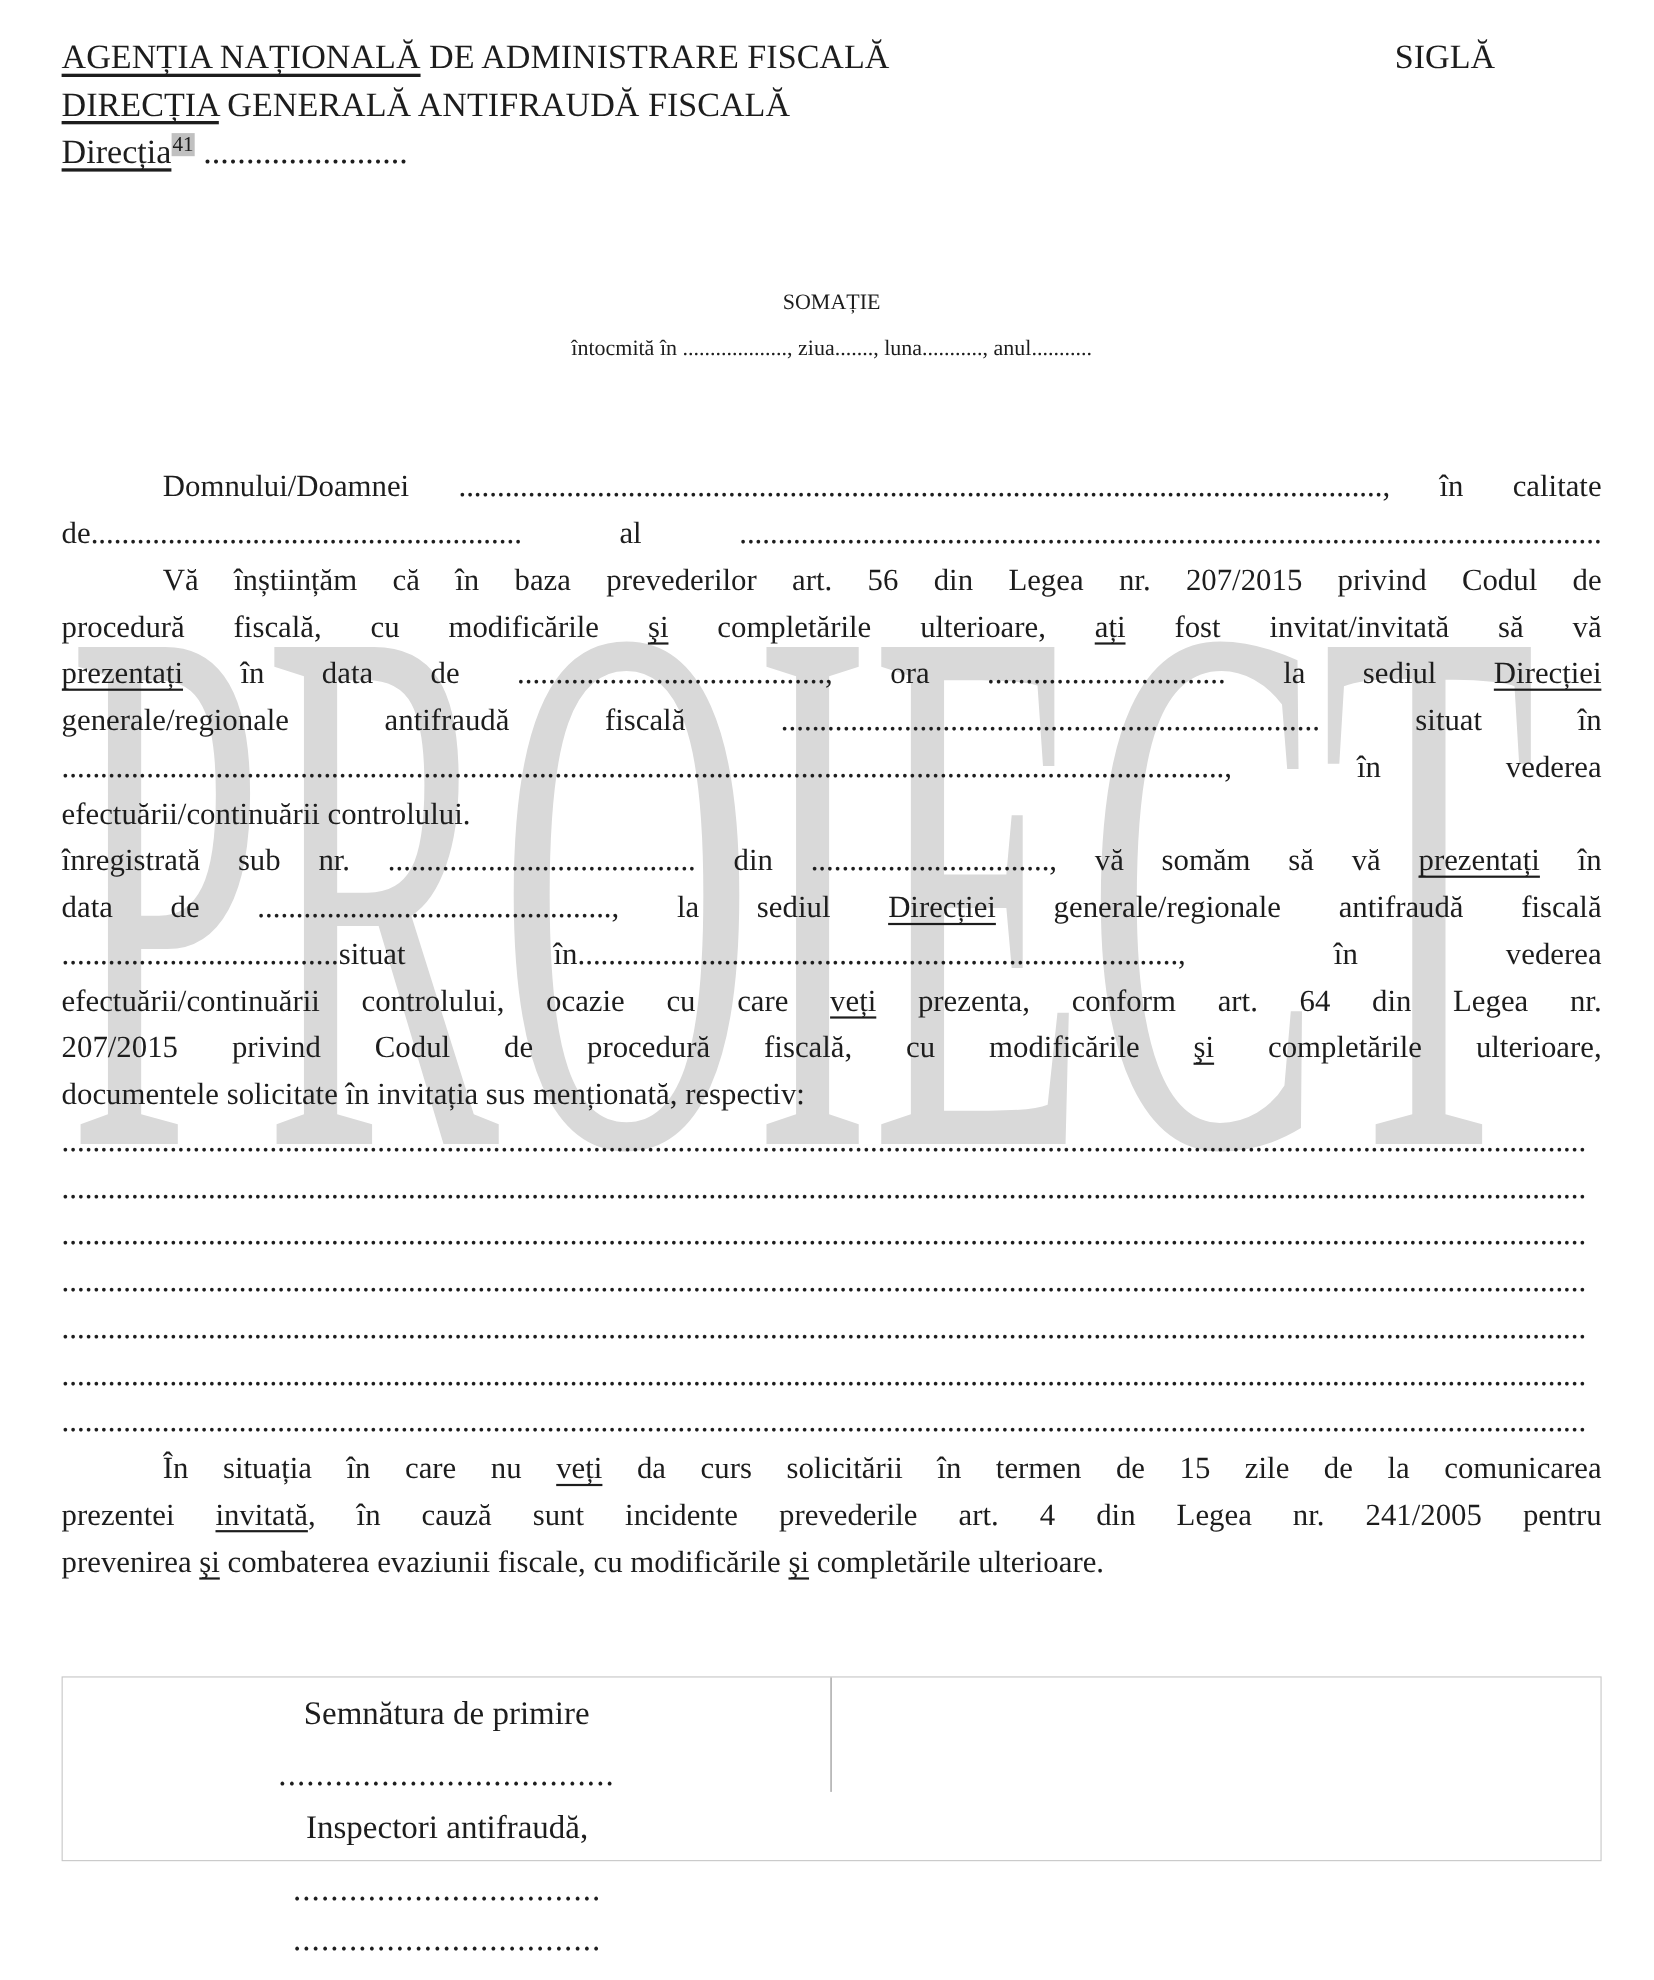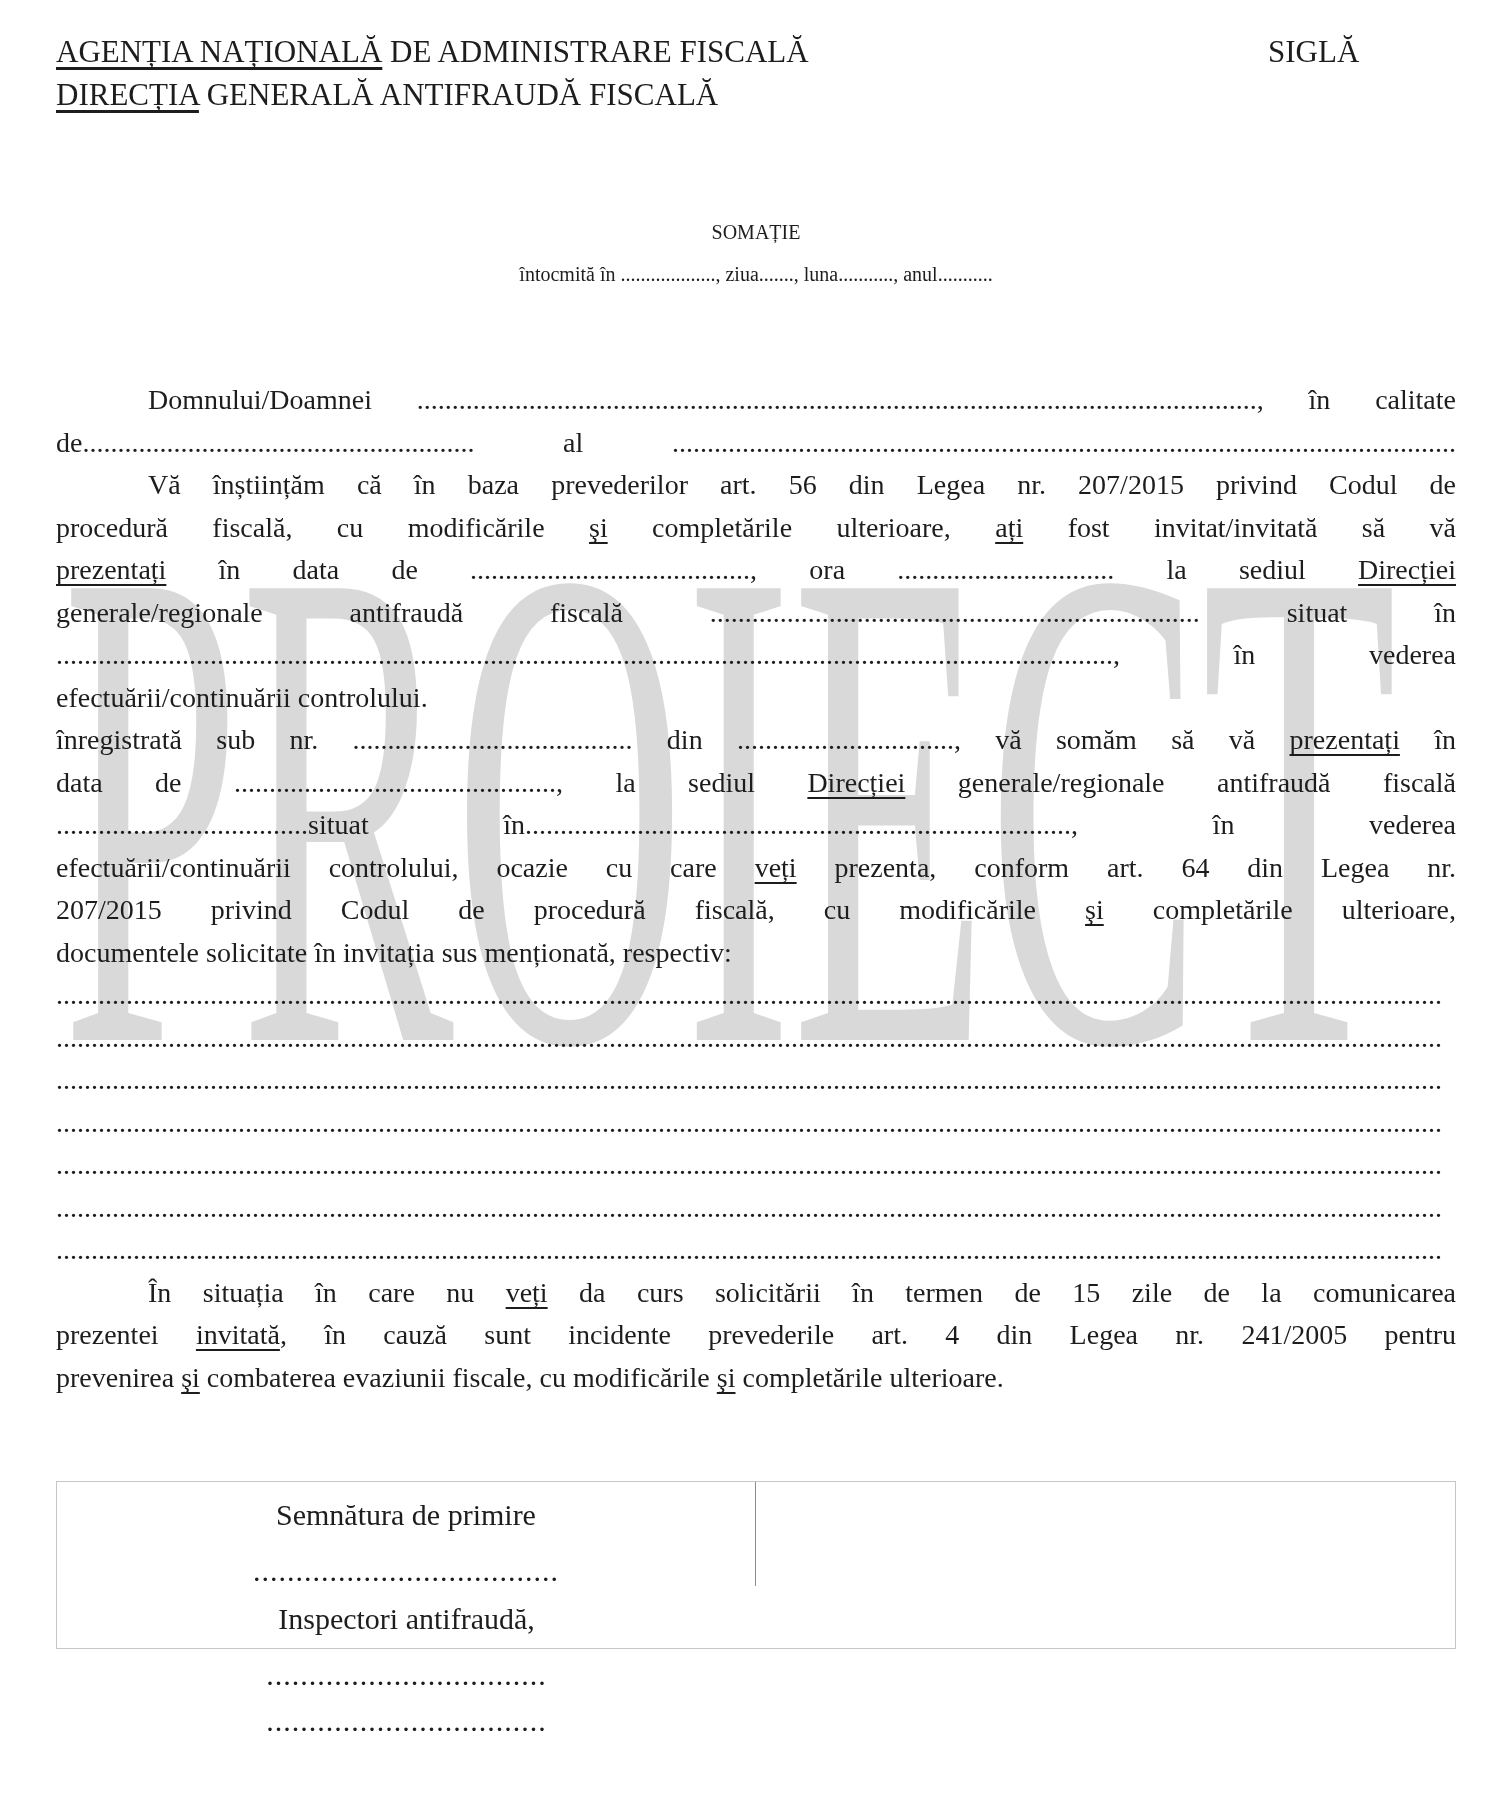--- a/index.html
+++ b/index.html
@@ -91,20 +91,21 @@
 
   <svg class="watermark" width="1345" height="490" viewBox="0 0 1345 490">
     <text x="2" y="480" font-family="Liberation Serif, serif" font-size="690" textLength="1335" lengthAdjust="spacingAndGlyphs" fill="#d9d9d9">PROIECT</text>
   </svg>
 
   <div class="content">
 
     <div class="doc-header">
       <div><span class="sp">AGENȚIA NAȚIONALĂ</span> DE ADMINISTRARE FISCALĂ</div>
       <div><span class="sp">DIRECȚIA</span> GENERALĂ ANTIFRAUDĂ FISCALĂ</div>
+      <div><span class="sp">Direcția</span><sup class="hl">41</sup> ........................</div>
       <div class="sigla">SIGLĂ</div>
     </div>
 
     <div class="title-block">
       <div>SOMAȚIE</div>
       <div>întocmită în ..................., ziua......., luna..........., anul...........</div>
     </div>
 
     <div class="body-text">
         <div class="line indent">Domnului/Doamnei ........................................................................................................................, în calitate</div>

